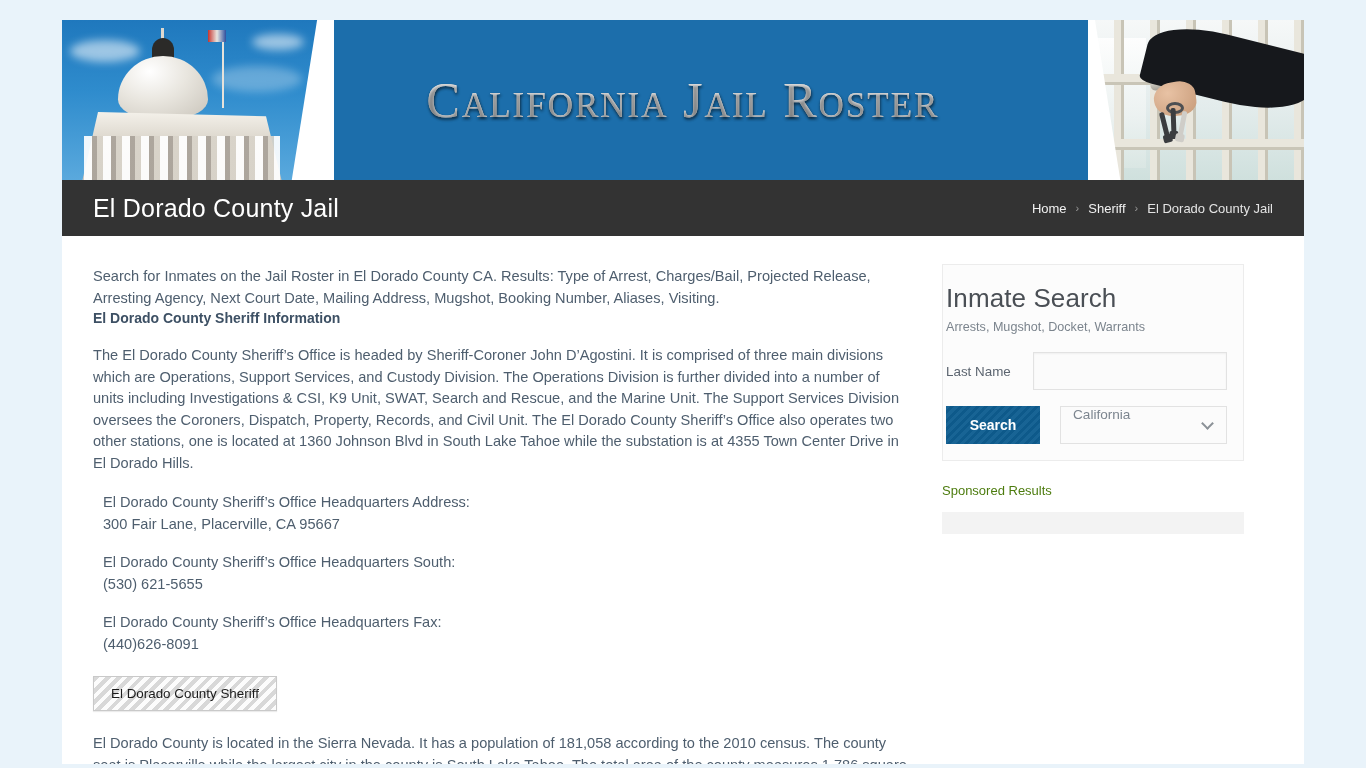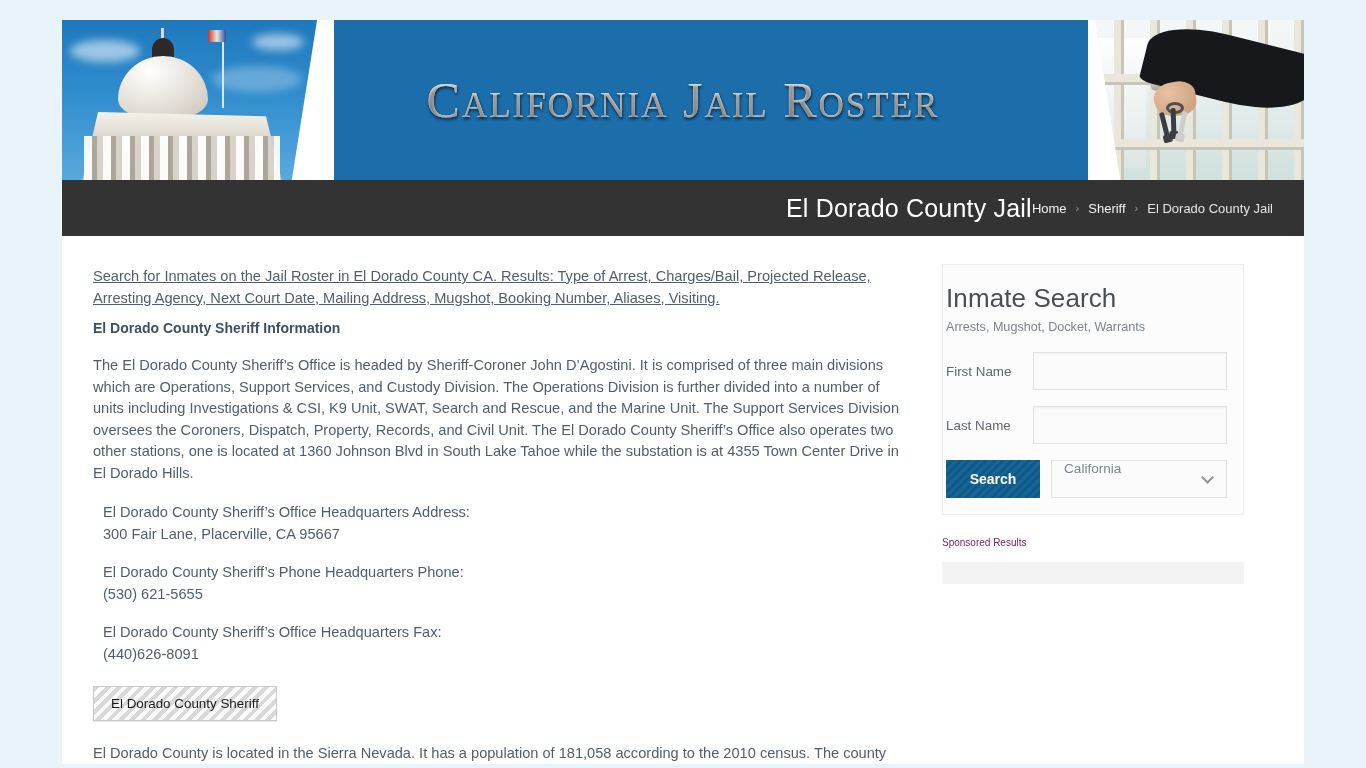--- a/index.html
+++ b/index.html
@@ -237,21 +237,21 @@
   }
 
   
   .titlebar {
     position: relative;
     width: 1242px;
     height: 56px;
     background: #333333;
     display: flex;
     align-items: center;
-    justify-content: flex-end;
+    justify-content: space-between;
     padding: 0 31px;
   }
   .page-title {
     color: #ffffff;
     font-size: 25px;
     font-weight: 400;
     letter-spacing: .2px;
   }
   .breadcrumb {
     display: flex;
@@ -288,21 +288,21 @@
     width: 362px;
     padding: 28px 30px 0 0;
   }
 
   .lead, .para {
     color: #4e5e6e;
     font-size: 14.6px;
     line-height: 21.5px;
     margin: 0 0 18px 0;
   }
-  .lead { margin-bottom: 11px; text-decoration: underline; }
+  .lead { margin-bottom: 1px; }
   .subhead {
     color: #3d5064;
     font-size: 14px;
     font-weight: bold;
     margin: 0 0 19px 0;
   }
   .addr {
     color: #4e5e6e;
     font-size: 14.6px;
     line-height: 21.5px;
@@ -369,21 +369,21 @@
     box-shadow: inset 0 1px 2px rgba(0,0,0,.05);
     padding: 0 8px;
     font-size: 13px;
     color: #444;
     outline: none;
     font-family: "Liberation Sans", sans-serif;
   }
   .actions {
     display: flex;
     align-items: stretch;
-    gap: 11px;
+    gap: 20px;
     margin-top: 6px;
   }
   .search-btn {
     width: 94px;
     height: 38px;
     border: 0;
     color: #ffffff;
     font-size: 14px;
     font-weight: bold;
     cursor: pointer;
@@ -413,22 +413,22 @@
     top: 50%;
     width: 9px; height: 9px;
     margin-top: -6px;
     border-right: 2px solid #8b9197;
     border-bottom: 2px solid #8b9197;
     transform: rotate(45deg);
   }
 
   .sponsored {
     margin-top: 22px;
-    font-size: 10px;
-    color: #701a75;
+    font-size: 13px;
+    color: #4d7c0f;
   }
   .ad-slot {
     margin-top: 14px;
     width: 302px;
     height: 22px;
     background: #f3f3f3;
   }
 </style>
 </head>
 <body>
@@ -494,43 +494,39 @@
         <p class="subhead">El Dorado County Sheriff Information</p>
 
         <p class="para">The El Dorado County Sheriff’s Office is headed by Sheriff-Coroner John D’Agostini. It is comprised of three main divisions which are Operations, Support Services, and Custody Division. The Operations Division is further divided into a number of units including Investigations &amp; CSI, K9 Unit, SWAT, Search and Rescue, and the Marine Unit. The Support Services Division oversees the Coroners, Dispatch, Property, Records, and Civil Unit. The El Dorado County Sheriff’s Office also operates two other stations, one is located at 1360 Johnson Blvd in South Lake Tahoe while the substation is at 4355 Town Center Drive in El Dorado Hills.</p>
 
         <p class="addr">
           <span>El Dorado County Sheriff’s Office Headquarters Address:</span><br>
           <span>300 Fair Lane, Placerville, CA 95667</span>
         </p>
 
         <p class="addr">
-          <span>El Dorado County Sheriff’s Phone Headquarters Phone:</span><br>
+          <span>El Dorado County Sheriff’s Office Headquarters South:</span><br>
           <span>(530) 621-5655</span>
         </p>
 
         <p class="addr">
           <span>El Dorado County Sheriff’s Office Headquarters Fax:</span><br>
           <span>(440)626-8091</span>
         </p>
 
         <button class="sheriff-btn">El Dorado County Sheriff</button>
 
         <p class="tail">El Dorado County is located in the Sierra Nevada. It has a population of 181,058 according to the 2010 census. The county seat is Placerville while the largest city in the county is South Lake Tahoe. The total area of the county measures 1,786 square</p>
       </div>
 
       <div class="col-side">
         <div class="widget">
           <h2 class="widget-title">Inmate Search</h2>
           <p class="widget-sub">Arrests, Mugshot, Docket, Warrants</p>
 
-          <div class="field-row">
-            <label class="field-label">First Name</label>
-            <input class="field-input" type="text" value="" placeholder="" style="">
-          </div>
 
           <div class="field-row">
             <label class="field-label">Last Name</label>
             <input class="field-input" type="text" value="" placeholder="" style="">
           </div>
 
           <div class="actions">
             <button class="search-btn">Search</button>
             <div class="state-select">
               <span>California</span>

